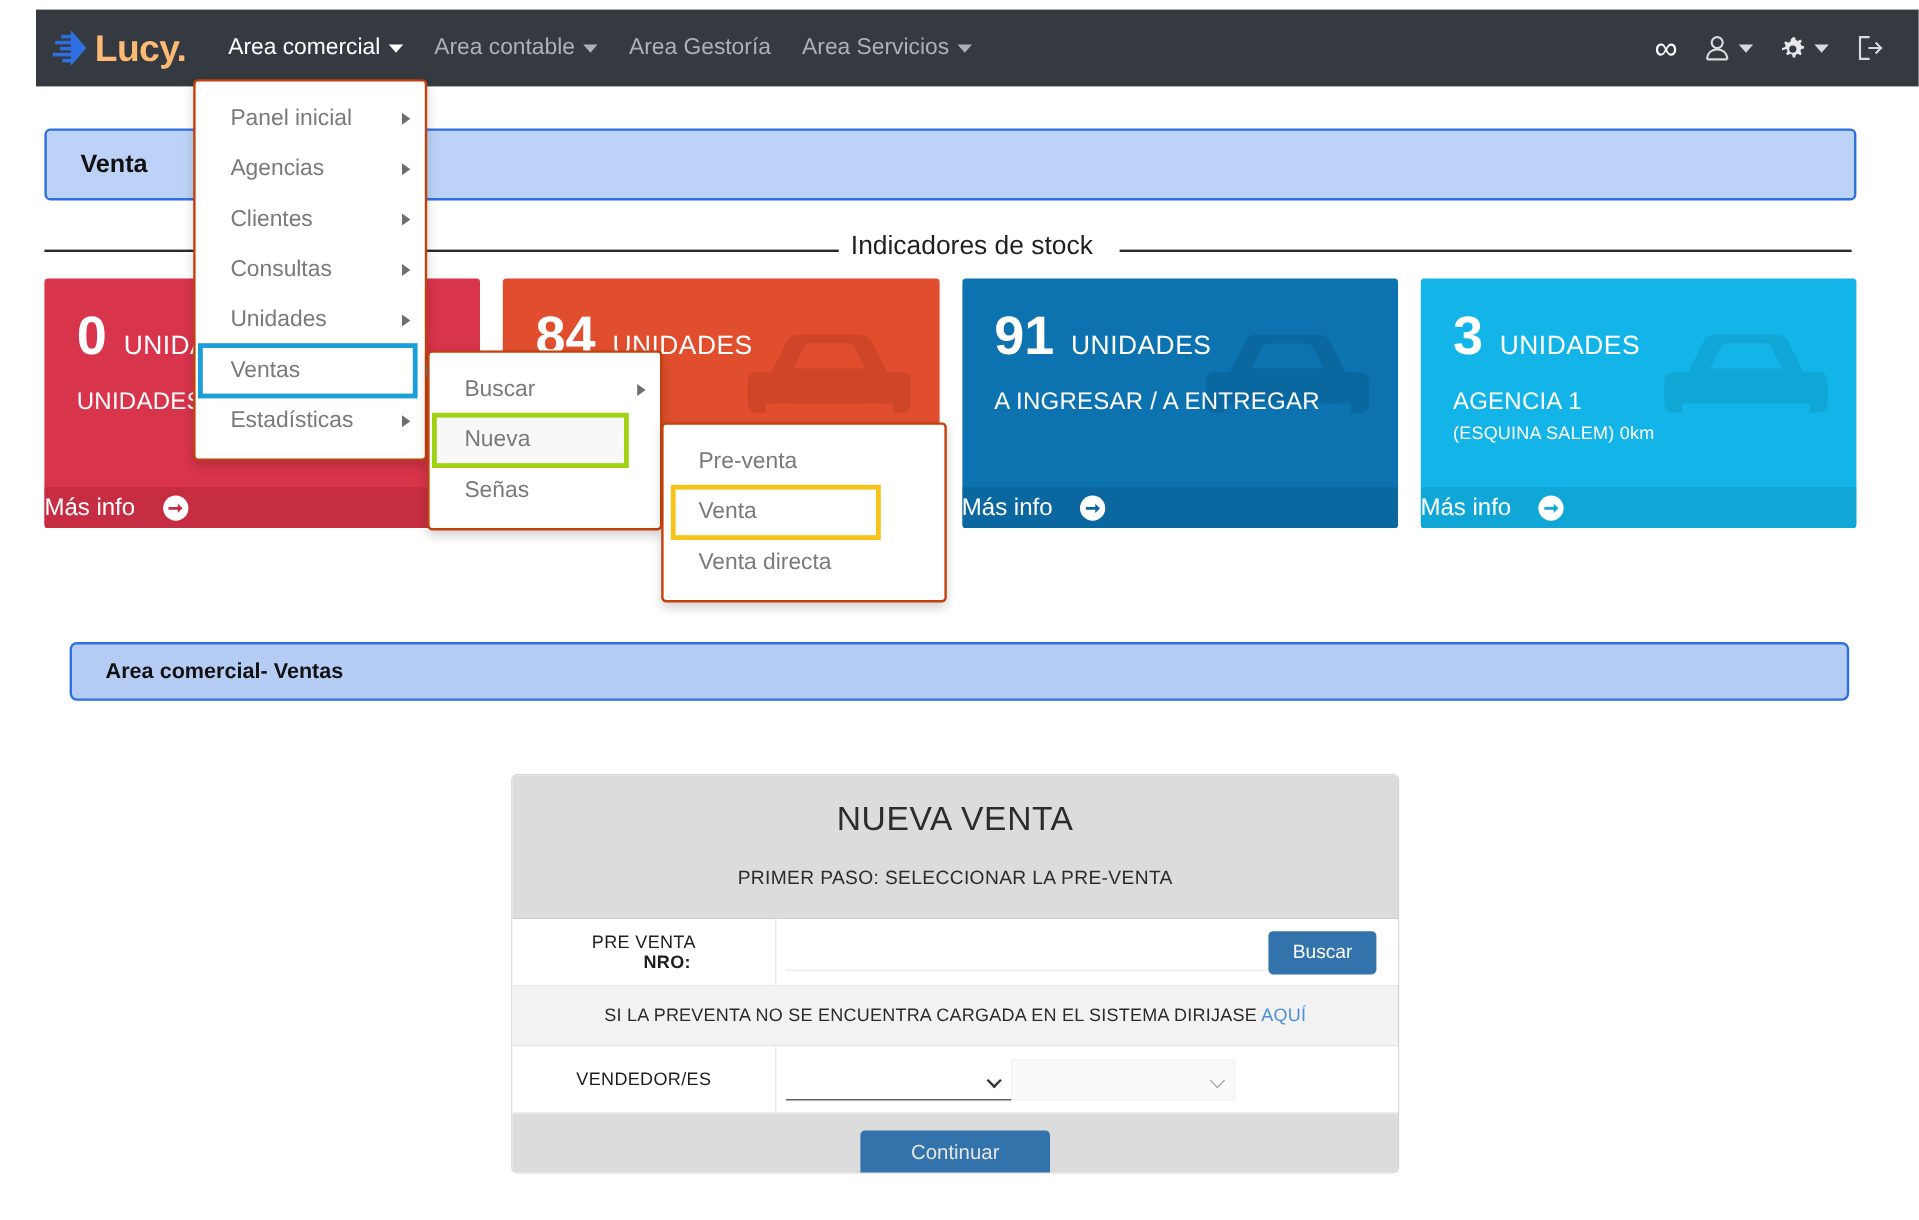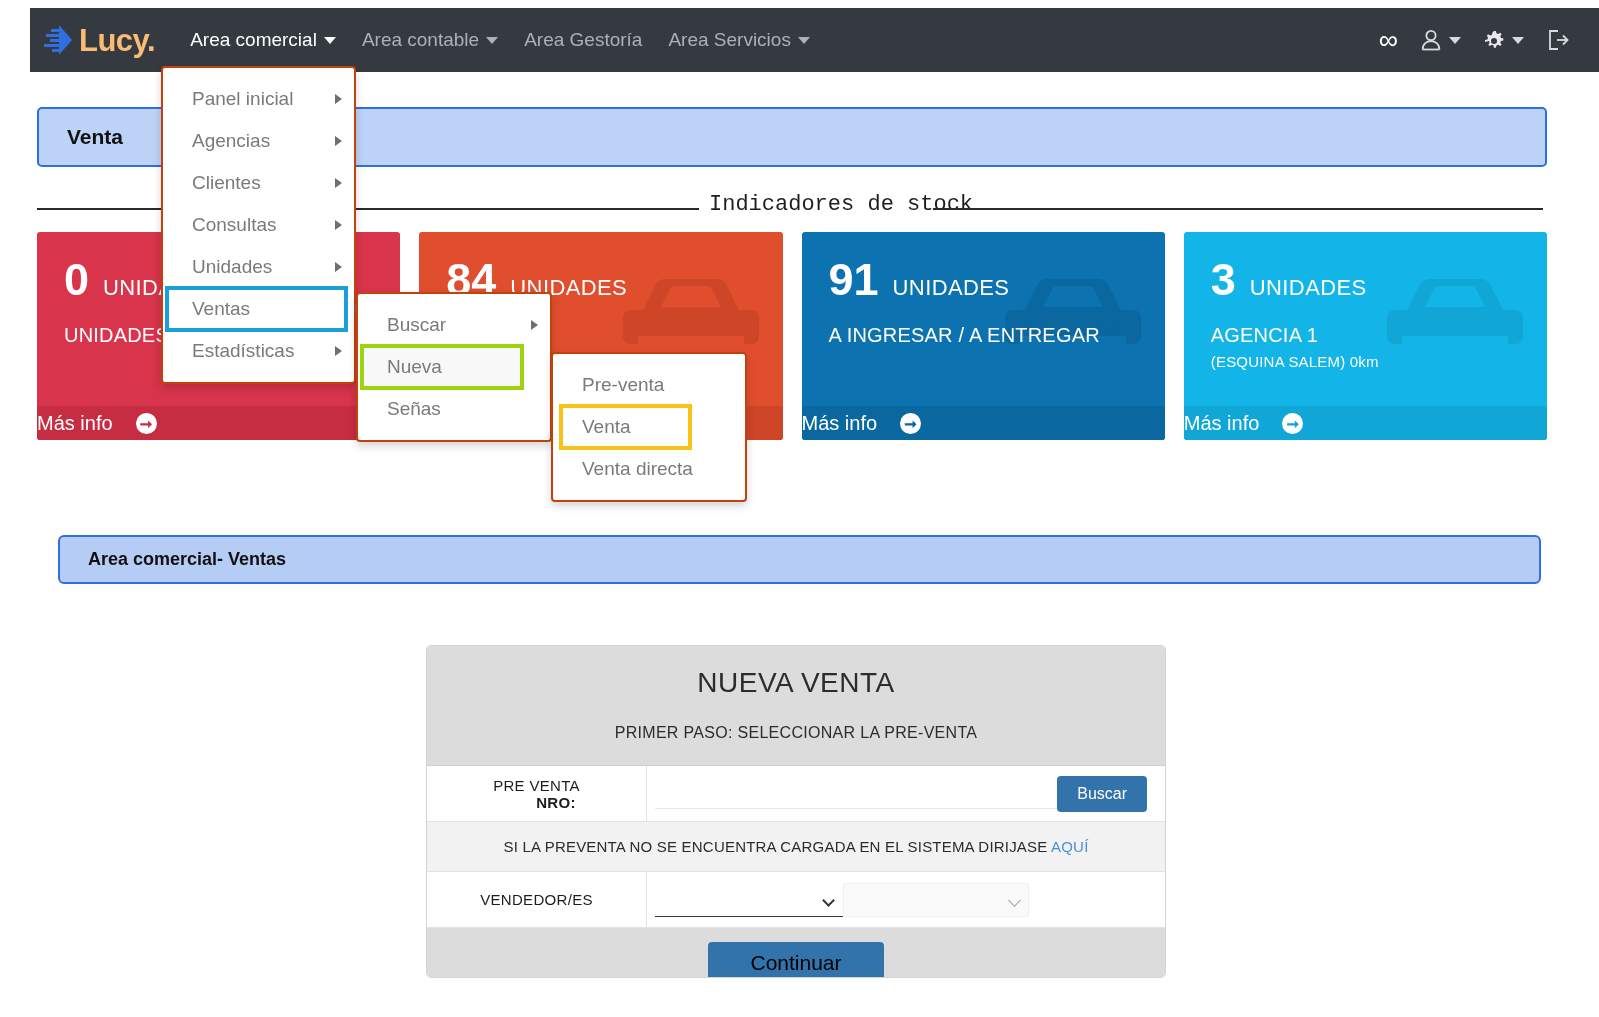--- a/index.html
+++ b/index.html
@@ -100,21 +100,21 @@
     position: absolute;
     background: #ffffff;
     border: 2px solid #c2410c;
     border-radius: 4px;
     box-shadow: 0 4px 9px rgba(0,0,0,0.17);
     z-index: 50;
     padding: 10px 0;
   }
   #menu-l1 { left: 161px; top: 66px;  width: 195px; }
   #menu-l2 { left: 356px; top: 292px; width: 196px; }
-  #menu-l3 { left: 551px; top: 352px; width: 196px; }
+  #menu-l3 { left: 551px; top: 352px; width: 238px; }
   .menu-item {
     position: relative;
     display: flex; align-items: center;
     height: 42px;
     padding: 0 28px 0 29px;
     color: #7a7a7a;
     font-size: 19px;
     cursor: pointer;
     white-space: nowrap;
   }
@@ -178,21 +178,20 @@
     background: #2a2a2a;
   }
   .fs-left  { left: 0;    width: 662px; }
   .fs-right { left: 896px; width: 610px; }
   .fs-legend {
     position: absolute;
     left: 672px; top: 0;
     font-size: 22px;
     color: #1f1f1f;
     white-space: nowrap;
-    font-family: Liberation Mono, monospace;
   }
 
   
   .cards {
     position: absolute;
     left: 37px; top: 232px;
     width: 1510px; height: 208px;
     display: flex;
     gap: 19px;
   }
@@ -402,24 +401,24 @@
     border-left-width: 1.5px;
     border-bottom-width: 1.5px;
   }
   .panel-footer {
     background: #dcdcdc;
     display: flex; align-items: center; justify-content: center;
     padding: 14px 0;
   }
   .btn-cont {
     background: #3273ab;
-    color: #000000;
+    color: #e5e5e5;
     border: none;
     border-radius: 4px;
-    font-size: 21px;
+    font-size: 17px;
     padding: 9px 42px;
     cursor: pointer;
     font-family: "Liberation Sans", sans-serif;
   }
 </style>
 </head>
 <body>
 
 <div id="page">
 

